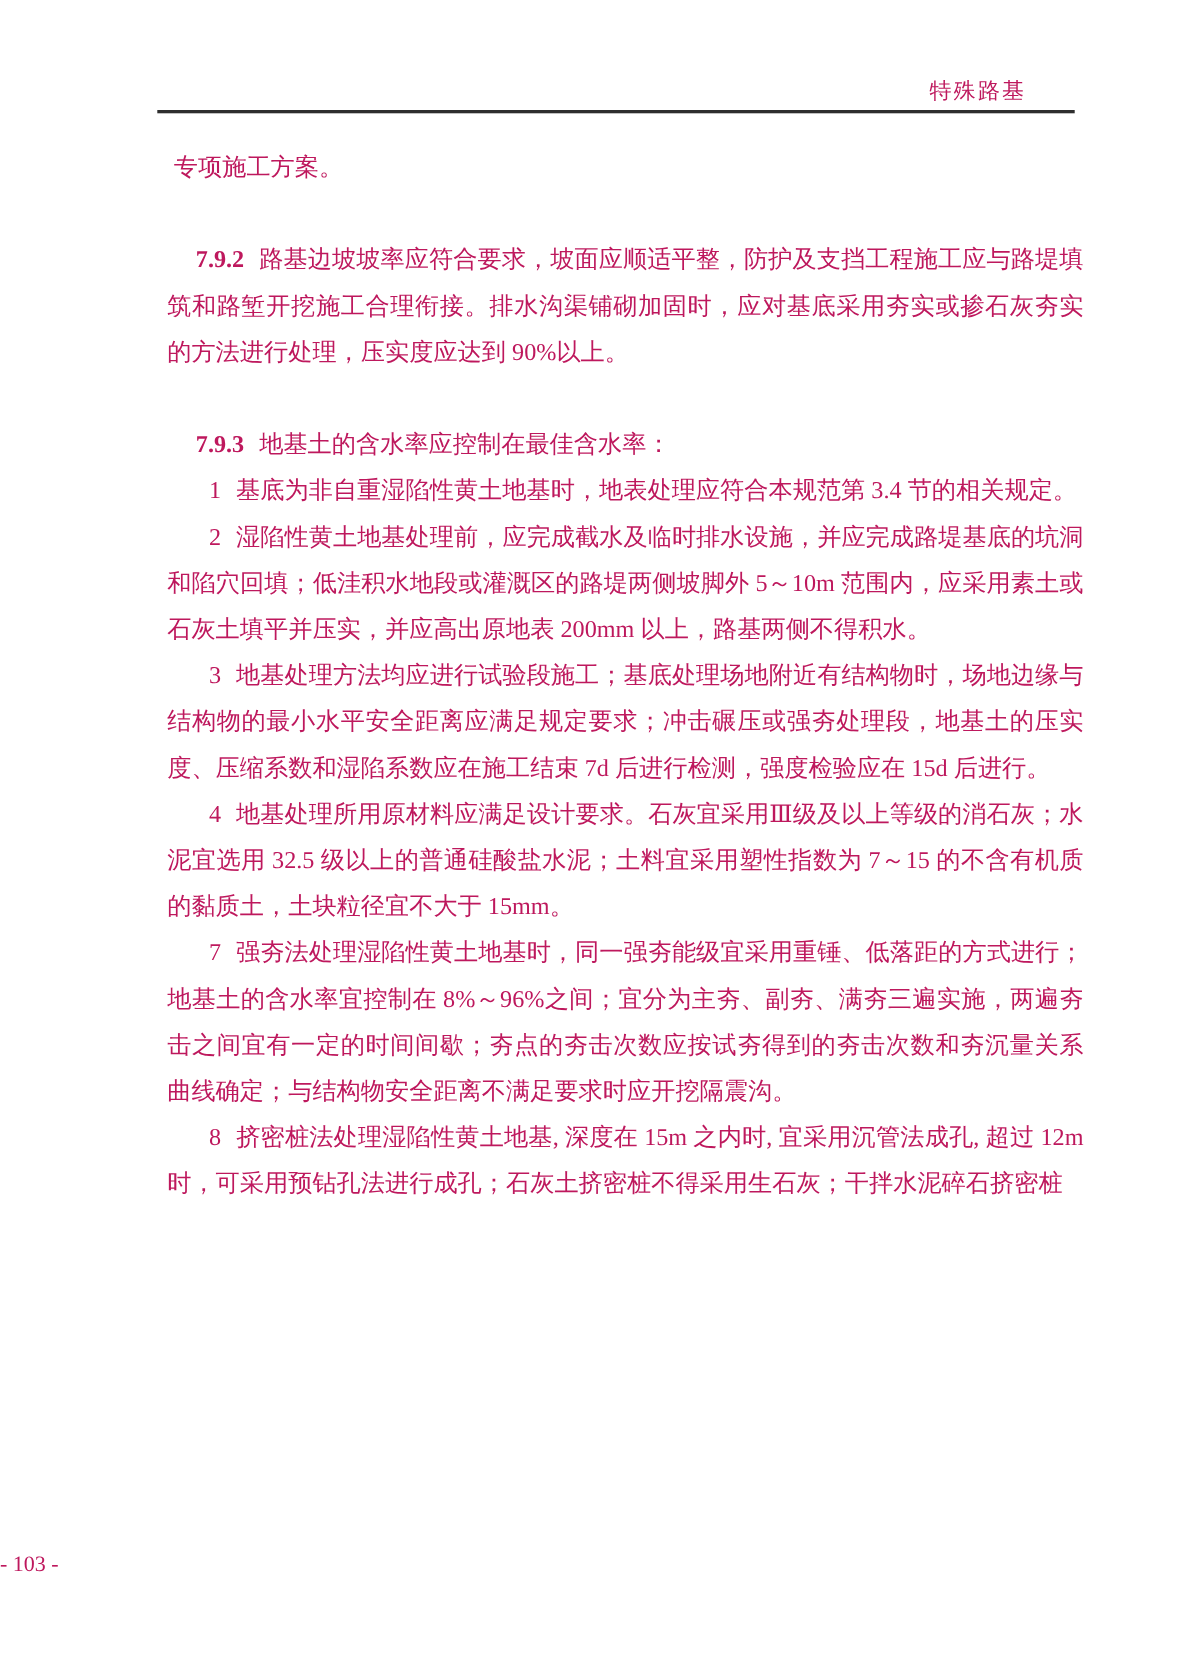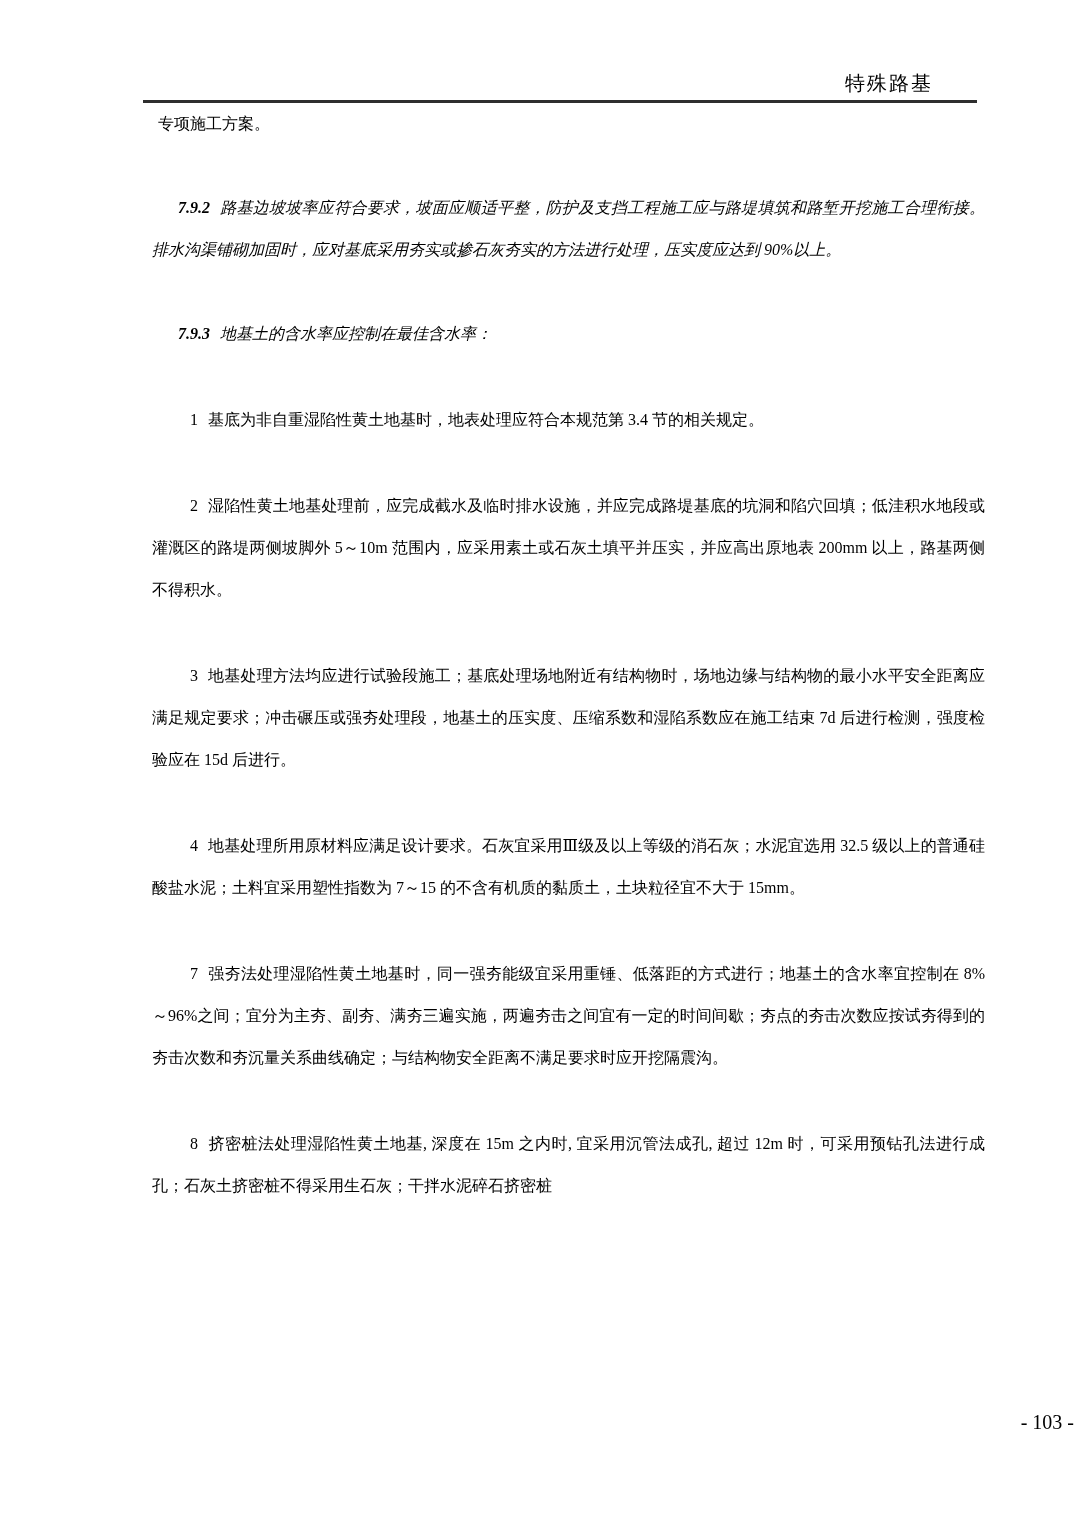--- a/index.html
+++ b/index.html
@@ -5,21 +5,21 @@
   html, body {
     margin: 0;
     padding: 0;
     background: #ffffff;
   }
   .page {
     position: relative;
     width: 1074px;
     height: 1520px;
     background: #ffffff;
-    color: #000000;
+    color: #be185d;
     font-family: "Liberation Serif", "DejaVu Serif", serif;
     overflow: hidden;
     box-sizing: border-box;
   }
   .header-row {
     padding-top: 70px;
     margin-right: 141px;
     text-align: right;
     font-size: 20px;
     line-height: 26px;
@@ -28,38 +28,39 @@
   .header-rule {
     margin-left: 143px;
     width: 834px;
     height: 0;
     border-top: 3px solid #2e2e2e;
     margin-top: 4px;
   }
   .body-area {
     margin-left: 152px;
     width: 833px;
-    font-size: 16px;
+    padding-top: 28px;
+    font-size: 22px;
     line-height: 42px;
     text-align: justify;
   }
   .para {
     margin: 0;
   }
   .kind-plain { text-indent: 6px; }
-  .kind-section { text-indent: 26px; margin-top: 42px; font-style: italic; }
-  .kind-item { text-indent: 38px; margin-top: 44px; }
+  .kind-section { text-indent: 26px; margin-top: 42px; }
+  .kind-item { text-indent: 38px; }
   .label { margin-right: 0.62em; }
   .label-bold { font-weight: bold; }
   .footer {
     position: absolute;
     left: 0;
     right: 0;
     bottom: 86px;
-    text-align: right;
+    text-align: left;
     font-size: 20px;
     line-height: 24px;
     margin-top: 28px;
   }
 </style>
 </head>
 <body>
 
 <div class="page">
 

